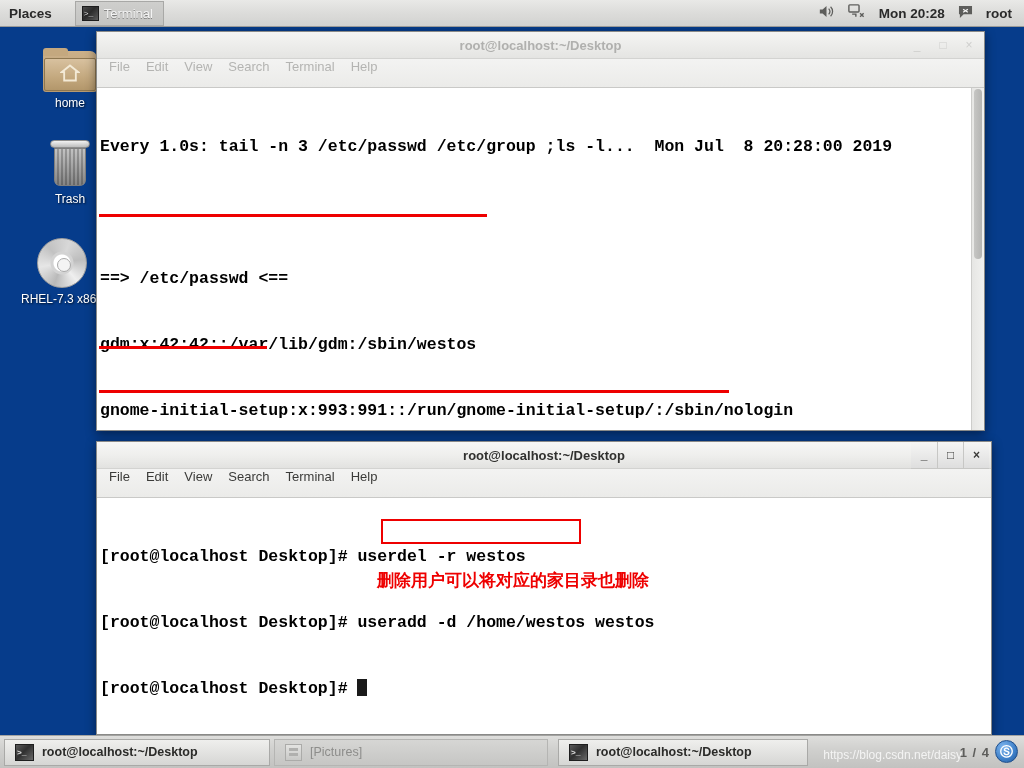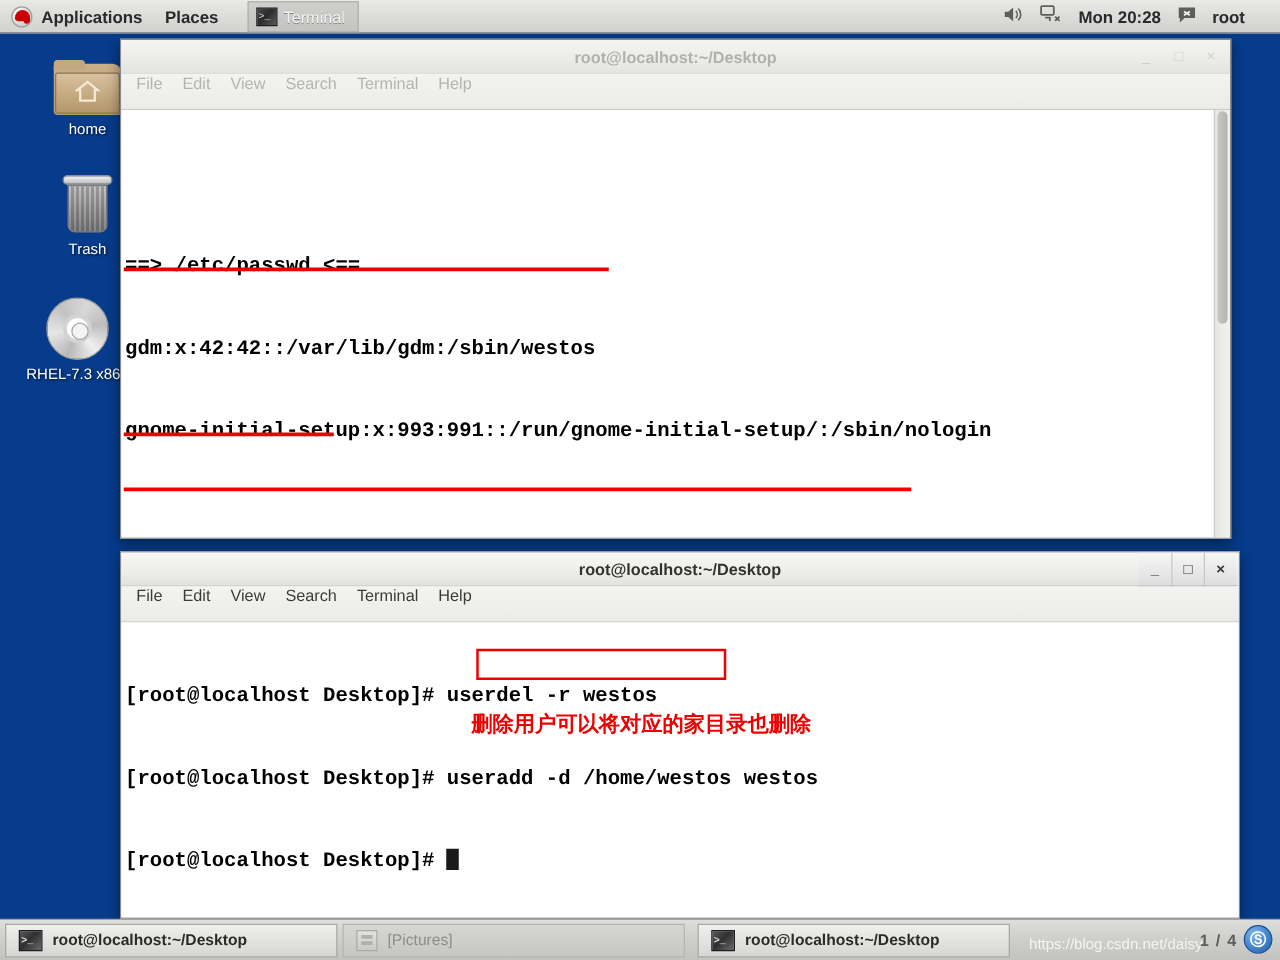--- a/index.html
+++ b/index.html
@@ -61,21 +61,21 @@
     width: 17px; height: 15px;
     background: linear-gradient(135deg, #4a4a4a 0%, #2b2b2b 45%, #5c5c5c 100%);
     border: 1px solid #1d1d1d;
     position: relative; flex: none;
     font-family: "Liberation Mono", monospace;
     color: #dddddd; font-size: 8px; line-height: 13px; padding-left: 1px;
   }
   .term-mini-icon::after { content: ">_"; }
   .panel-right {
     margin-left: auto; display: flex; align-items: center;
-    gap: 13px; padding-right: 28px; font-size: 13.5px; font-weight: bold;
+    gap: 13px; padding-right: 12px; font-size: 13.5px; font-weight: bold;
   }
   .panel-right .ico { opacity: .78; display: block; }
 
   
   .desk-icon {
     position: absolute; width: 96px;
     display: flex; flex-direction: column; align-items: center;
     color: #ffffff; font-size: 12px; text-align: center;
     text-shadow: 1px 1px 2px rgba(0,0,0,.75);
     line-height: 14px;
@@ -336,20 +336,21 @@
     </div>
     <div class="menubar">
       <span>File</span>
       <span>Edit</span>
       <span>View</span>
       <span>Search</span>
       <span>Terminal</span>
       <span>Help</span>
     </div>
     <div class="term-body">
+      <div class="term-line">Every 1.0s: tail -n 3 /etc/passwd /etc/group ;ls -l...  Mon Jul  8 20:28:00 2019</div>
       <div class="term-line"></div>
       <div class="term-line">==&gt; /etc/passwd &lt;==</div>
       <div class="term-line">gdm:x:42:42::/var/lib/gdm:/sbin/westos</div>
       <div class="term-line">gnome-initial-setup:x:993:991::/run/gnome-initial-setup/:/sbin/nologin</div>
       
       
       
       
       
       
@@ -391,24 +392,20 @@
       <div class="term-line"><span>[root@localhost Desktop]# </span><span class="cursor-block"></span></div>
 
       <div class="red-box" style="left:284px; top:21px; width:200px; height:25px;"></div>
 
       <div class="cn-note" style="left:256px; top:71px;">删除用户可以将对应的家目录也删除</div>
     </div>
   </div>
 </div>
 
 <div id="top-panel">
-  <div class="panel-menu">
-    <span class="rh-logo"></span>
-    <span>Applications</span>
-  </div>
   <div class="panel-menu">
     <span>Places</span>
   </div>
 
   <div id="win-list-panel">
     <div class="panel-win-item">
       <span class="term-mini-icon"></span>
       <span>Terminal</span>
     </div>
   </div>

